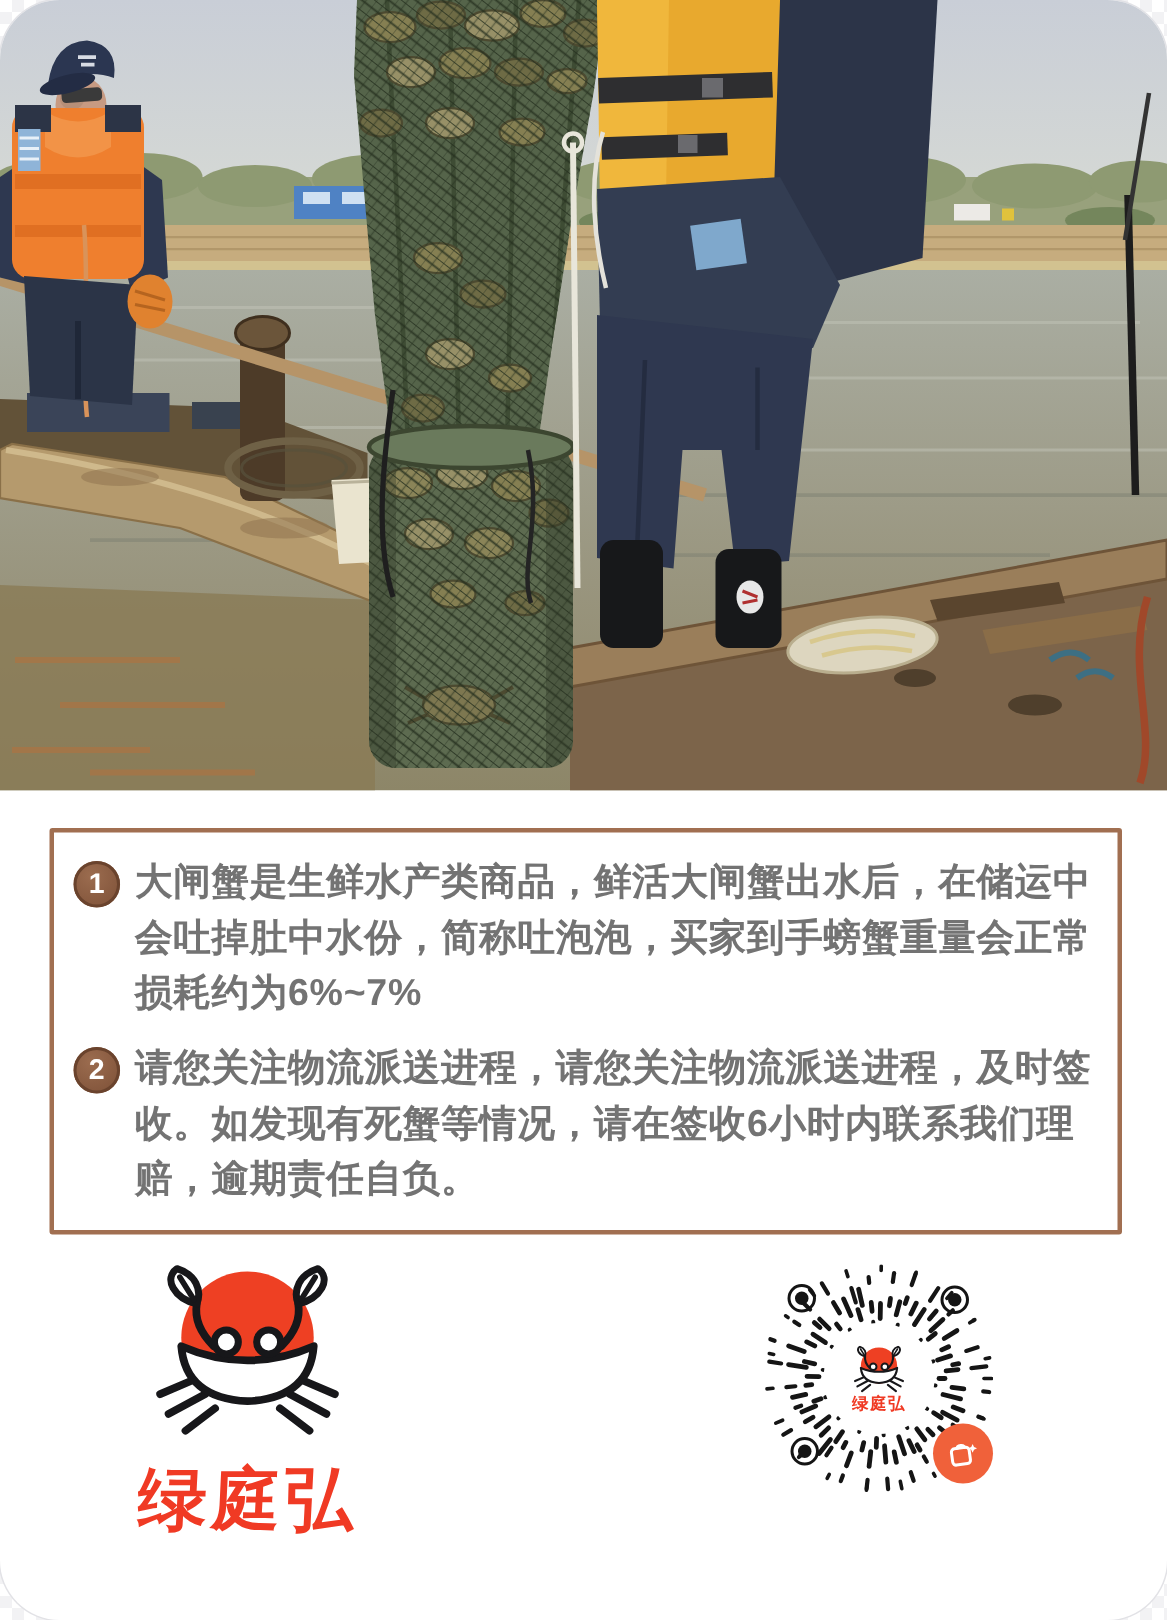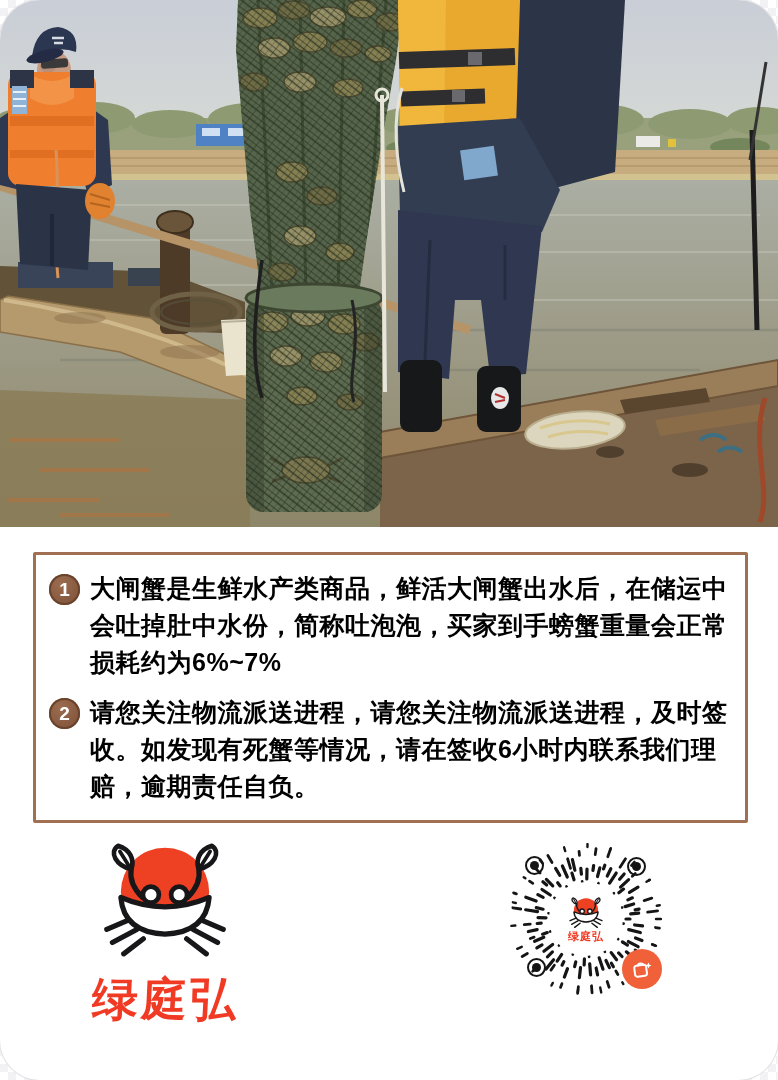--- a/index.html
+++ b/index.html
@@ -31,21 +31,21 @@
   }
   .notice-item{display:flex;gap:10px;align-items:flex-start;}
   .notice-item + .notice-item{margin-top:13px;}
   .notice-num{
     flex:0 0 auto;width:31px;height:31px;margin-top:4px;border-radius:50%;
     background:radial-gradient(circle at 38% 32%, #9b6c4f, #7c4f36);
     box-shadow:inset 0 0 0 2px #6a432d;
     color:#fff;font-size:19px;font-weight:800;display:flex;align-items:center;justify-content:center;
   }
   .notice-text{
-    font-size:25px;line-height:37px;font-weight:bold;color:#000000;letter-spacing:.5px;
+    font-size:25px;line-height:37px;font-weight:bold;color:#737373;letter-spacing:.5px;
   }
   
   .bottom-row{display:flex;margin-top:20px;align-items:flex-start;}
   .brand-block{width:270px;margin-left:30px;display:flex;flex-direction:column;align-items:center;}
   .brand-name{
     margin-top:2px;font-size:46px;font-weight:900;color:#f03a24;letter-spacing:3px;
     transform:skewX(-3deg);font-family:"Liberation Sans", sans-serif;
   }
   .qr-block{width:360px;margin-left:auto;margin-right:12px;display:flex;flex-direction:column;align-items:center;}
   .qr-widget{position:relative;width:152px;height:152px;}

